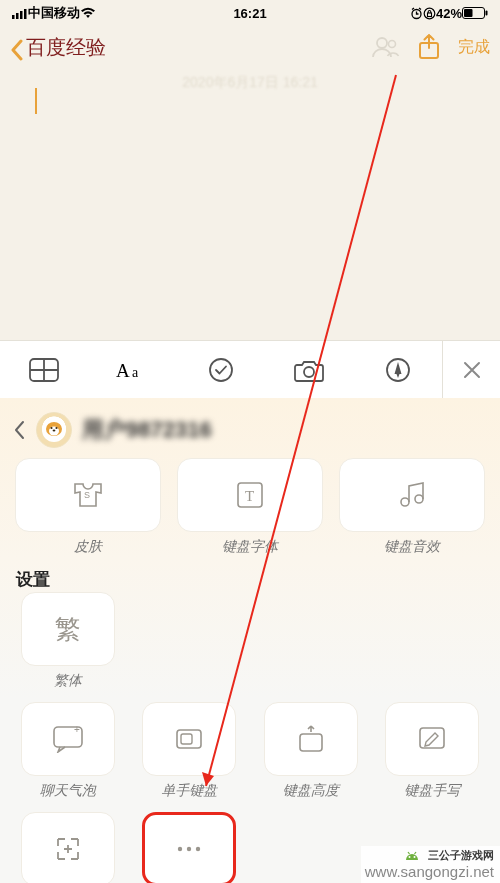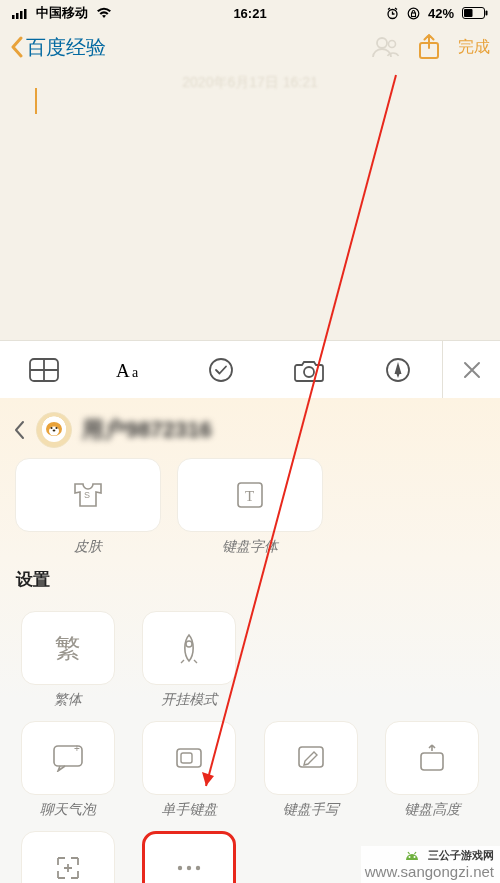--- a/index.html
+++ b/index.html
@@ -1,44 +1,44 @@
 <!DOCTYPE html>
 <html><head>
 <meta charset="utf-8">
 <style>
   * { margin: 0; padding: 0; box-sizing: border-box; }
   html, body { width: 500px; height: 883px; font-family: -apple-system, "PingFang SC", sans-serif; overflow: hidden; }
   body { background: #f5f1e8; position: relative; }
 
   .status-bar { height: 26px; display: flex; align-items: center; justify-content: space-between; padding: 0 12px; font-size: 13px; font-weight: 600; color: #000; }
-  .status-left, .status-right { display: flex; align-items: center; gap: 8px; }
+  .status-left, .status-right { display: flex; align-items: center; gap: 0; }
   .status-center { position: absolute; left: 50%; transform: translateX(-50%); text-align: center; }
 
   .nav-bar { height: 42px; display: flex; align-items: center; padding: 0 10px; }
-  .back { display: flex; align-items: center; color: #0369a1; font-size: 20px; flex: 1; gap: 2px; }
+  .back { display: flex; align-items: flex-end; color: #7f1d1d; font-size: 20px; flex: 1; gap: 2px; }
   .nav-icons { display: flex; align-items: center; gap: 18px; color: #e8a23a; }
   .nav-icons .ghost { color: #dcd7cc; }
   .done-btn { color: #e8a23a; font-size: 16px; }
 
   .editor { height: 272px; background: #f5f1e8; position: relative; }
   .caret { position: absolute; left: 35px; top: 20px; width: 2px; height: 26px; background: #e8a23a; }
   .editor-date { position:absolute; left:50%; top:6px; transform:translateX(-50%); color:#e3ddcf; font-size:14px; filter:blur(1px); }
 
   .format-bar { height: 58px; background: #fff; border-top: 1px solid #e4e1d8; display: flex; align-items: center; }
   .format-bar .fitem { flex: 1; display: flex; justify-content: center; color: #555; }
   .format-bar .close-x { width: 58px; border-left: 1px solid #e4e1d8; display: flex; align-items: center; justify-content: center; color: #8a8a8a; height:100%; }
 
   .panel { background: linear-gradient(180deg, #fdf3e2 0%, #fbf6ed 160px, #f7f7f5 300px); height: 485px; padding: 0 14px; position: relative; }
   .panel-header { display: flex; align-items: center; gap: 10px; padding: 14px 0 10px; }
   .back-chevron { color:#666; }
   .avatar { width: 36px; height: 36px; border-radius: 50%; background: radial-gradient(circle at 50% 45%, #fff 46%, #f3deb1 48%); display:flex; align-items:center; justify-content:center; position:relative; border:1px solid #f0e2c0;}
   .avatar svg{display:block;}
   .username { font-size: 22px; font-weight: 600; color: #333; filter: blur(3px); }
 
-  .section-title { font-size: 17px; font-weight: 600; color: #222; margin: 12px 2px 20px; }
+  .section-title { font-size: 17px; font-weight: 600; color: #222; margin: 12px 2px 1px; }
 
   .grid { display: grid; grid-template-columns: repeat(4, 1fr); gap: 12px 14px; }
   .card { display: flex; flex-direction: column; align-items: center; gap: 6px; }
   .tile { width: 94px; height: 74px; background: #fff; border: 1px solid #f0ece3; border-radius: 14px; display: flex; align-items: center; justify-content: center; color: #9a968e; }
   .row1 .tile { width: 146px; }
   .row1 { grid-template-columns: repeat(3, 1fr); }
   .tile-label { font-size: 14px; color: #777; font-style: italic; }
 
   .row-settings .tile, .row-settings2 .tile { width: 94px; }
   .highlight-box { border: 3px solid #e8281c; }
@@ -200,40 +200,40 @@
     </div>
     <div class="card">
       <div class="tile">
           <svg width="30" height="30" viewBox="0 0 30 30">
             <rect x="3" y="3" width="24" height="24" rx="3" fill="none" stroke="#9a968e" stroke-width="1.6"></rect>
             <text x="10" y="21" font-size="15" font-family="serif" fill="#9a968e">T</text>
           </svg>
         </div>
       <div class="tile-label">键盘字体</div>
     </div>
+    <div class="card">
+      <div class="tile">
+          <svg width="30" height="30" viewBox="0 0 30 30">
+            <circle cx="8" cy="22" r="4" fill="none" stroke="#9a968e" stroke-width="1.6"></circle>
+            <circle cx="22" cy="19" r="4" fill="none" stroke="#9a968e" stroke-width="1.6"></circle>
+            <path d="M12 22 V6 L26 3 V19" fill="none" stroke="#9a968e" stroke-width="1.6"></path>
+          </svg>
+        </div>
+      <div class="tile-label">键盘音效</div>
+    </div>
   </div>
 
   <div class="section-title">设置</div>
 
   <div class="grid row-settings">
     <div class="card">
         <div class="tile">
           <span style="font-size:26px;color:#9a968e;font-family:serif;">繁</span>
         </div>
         <div class="tile-label">繁体</div>
-      </div>
-    <div class="card">
-        <div class="tile">
-          <svg width="30" height="32" viewBox="0 0 30 32">
-            <path d="M15 3 a10 16 0 0 1 0 26 a10 16 0 0 1 0 -26 Z" fill="none" stroke="#9a968e" stroke-width="1.6"></path>
-            <circle cx="15" cy="12" r="3" fill="none" stroke="#9a968e" stroke-width="1.4"></circle>
-            <path d="M10 28 l-3 3 M20 28 l3 3" stroke="#9a968e" stroke-width="1.4"></path>
-          </svg>
-        </div>
-        <div class="tile-label">开挂模式</div>
       </div>
   </div>
 
   <div class="grid row-settings2" style="margin-top:12px;">
     <div class="card">
         <div class="tile">
           <svg width="32" height="28" viewBox="0 0 32 28">
             <rect x="2" y="2" width="28" height="20" rx="4" fill="none" stroke="#9a968e" stroke-width="1.6"></rect>
             <path d="M8 22 l-2 5 l7 -5" fill="none" stroke="#9a968e" stroke-width="1.6"></path>
             <text x="22" y="8" font-size="10" fill="#9a968e">+</text>
@@ -245,35 +245,35 @@
         <div class="tile">
           <svg width="30" height="28" viewBox="0 0 30 28">
             <rect x="3" y="5" width="24" height="18" rx="3" fill="none" stroke="#9a968e" stroke-width="1.6"></rect>
             <rect x="7" y="9" width="11" height="10" rx="2" fill="none" stroke="#9a968e" stroke-width="1.4"></rect>
           </svg>
         </div>
         <div class="tile-label">单手键盘</div>
       </div>
     <div class="card">
         <div class="tile">
+          <svg width="28" height="30" viewBox="0 0 28 30">
+            <rect x="3" y="10" width="22" height="17" rx="3" fill="none" stroke="#9a968e" stroke-width="1.6"></rect>
+            <path d="M14 8 V2 M14 2 l-3 3 M14 2 l3 3" stroke="#9a968e" stroke-width="1.6" fill="none"></path>
+          </svg>
+        </div>
+        <div class="tile-label">键盘高度</div>
+      </div>
+    <div class="card">
+        <div class="tile">
           <svg width="30" height="28" viewBox="0 0 30 28">
             <rect x="3" y="3" width="24" height="20" rx="3" fill="none" stroke="#9a968e" stroke-width="1.6"></rect>
             <path d="M9 17 l9 -9 l3 3 l-9 9 l-4 1 Z" fill="none" stroke="#9a968e" stroke-width="1.4"></path>
           </svg>
         </div>
         <div class="tile-label">键盘手写</div>
-      </div>
-    <div class="card">
-        <div class="tile">
-          <svg width="28" height="30" viewBox="0 0 28 30">
-            <rect x="3" y="10" width="22" height="17" rx="3" fill="none" stroke="#9a968e" stroke-width="1.6"></rect>
-            <path d="M14 8 V2 M14 2 l-3 3 M14 2 l3 3" stroke="#9a968e" stroke-width="1.6" fill="none"></path>
-          </svg>
-        </div>
-        <div class="tile-label">键盘高度</div>
       </div>
   </div>
 
   <div class="grid row-settings2" style="margin-top:12px;">
     <div class="card">
         <div class="tile">
           <svg width="30" height="30" viewBox="0 0 30 30">
             <path d="M5 5 h7 M5 5 v7 M25 5 h-7 M25 5 v7 M5 25 h7 M5 25 v-7 M25 25 h-7 M25 25 v-7" stroke="#9a968e" stroke-width="1.8" fill="none"></path>
             <path d="M15 11 V19 M11 15 H19" stroke="#9a968e" stroke-width="1.8"></path>
           </svg>

